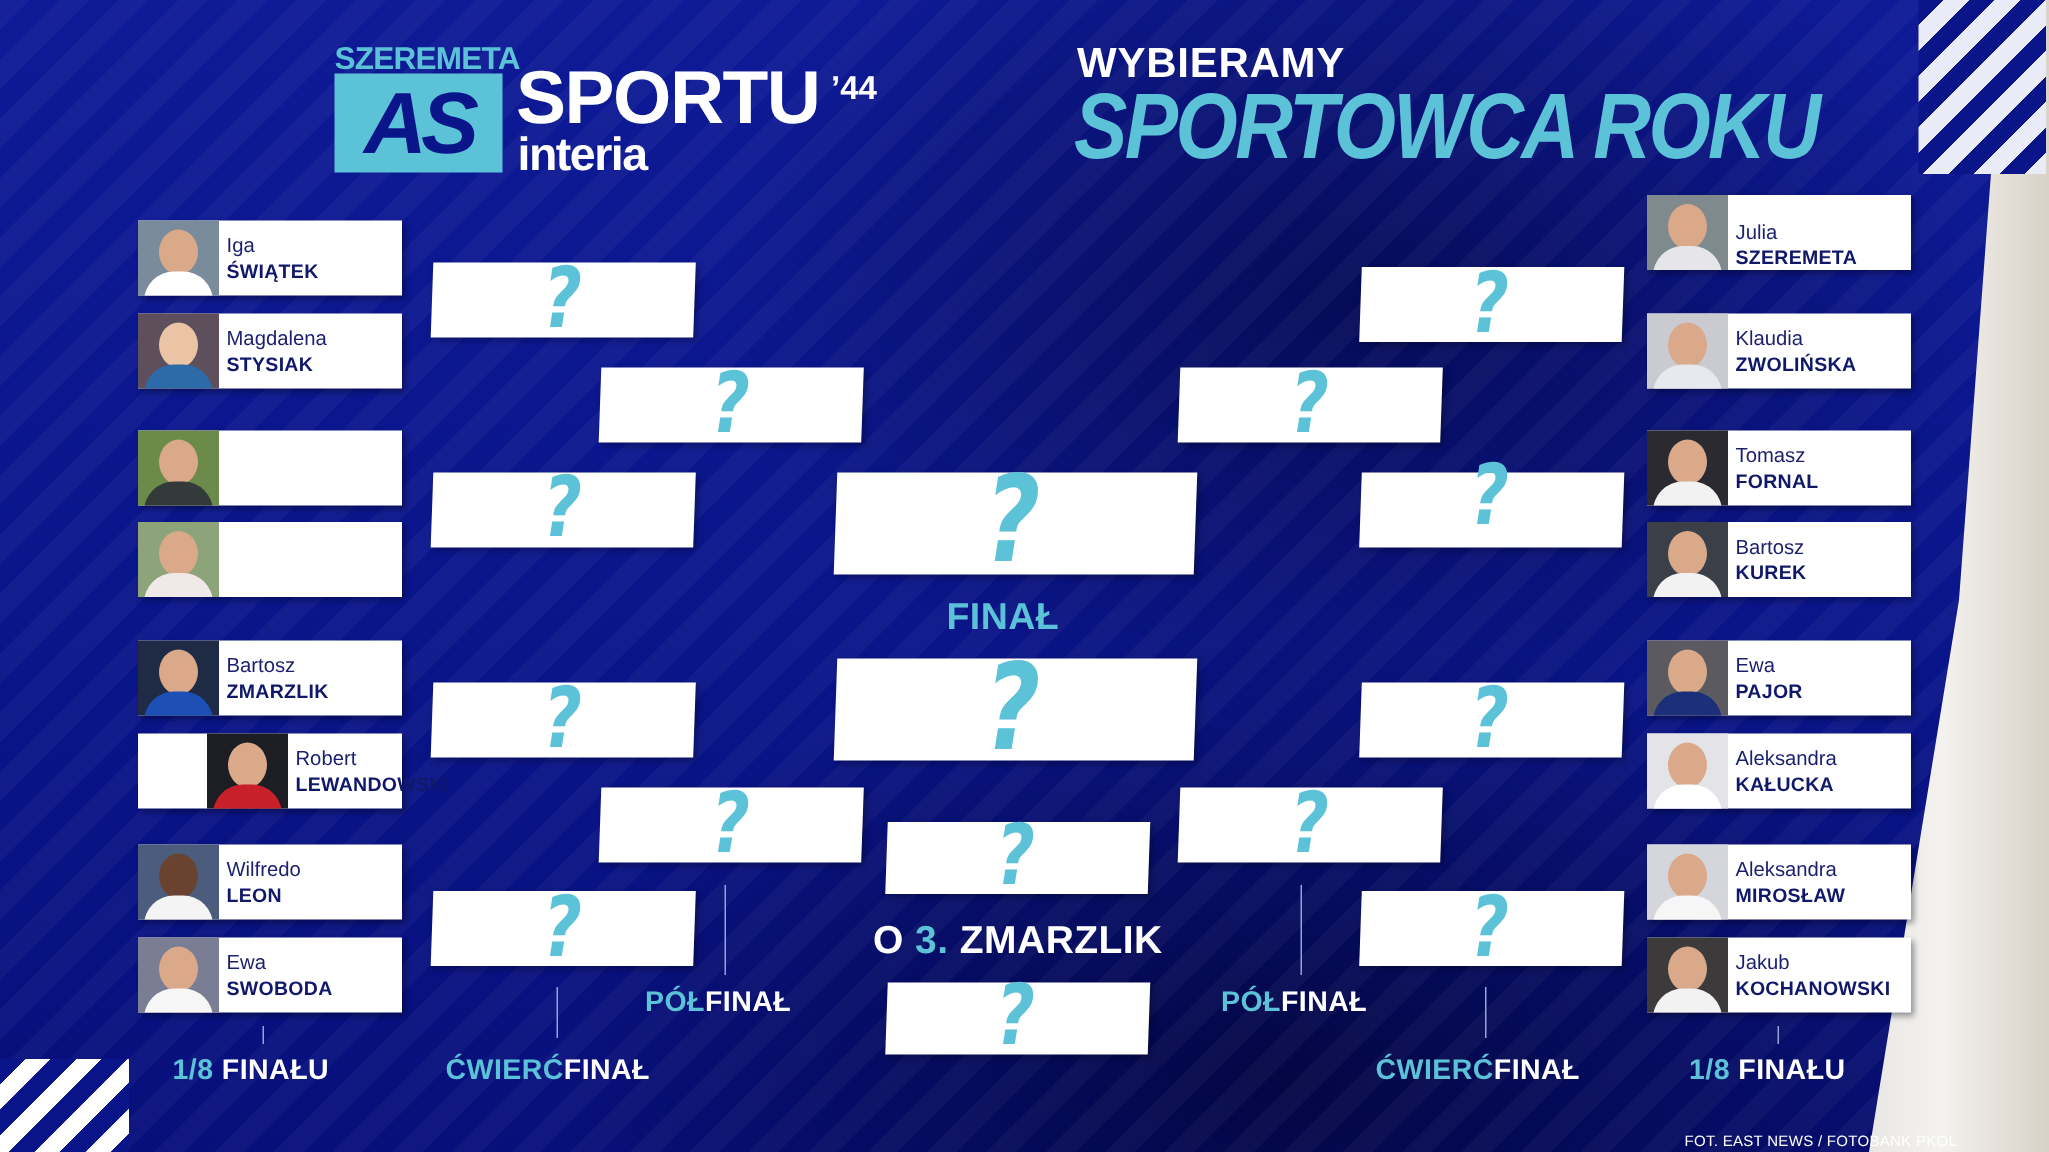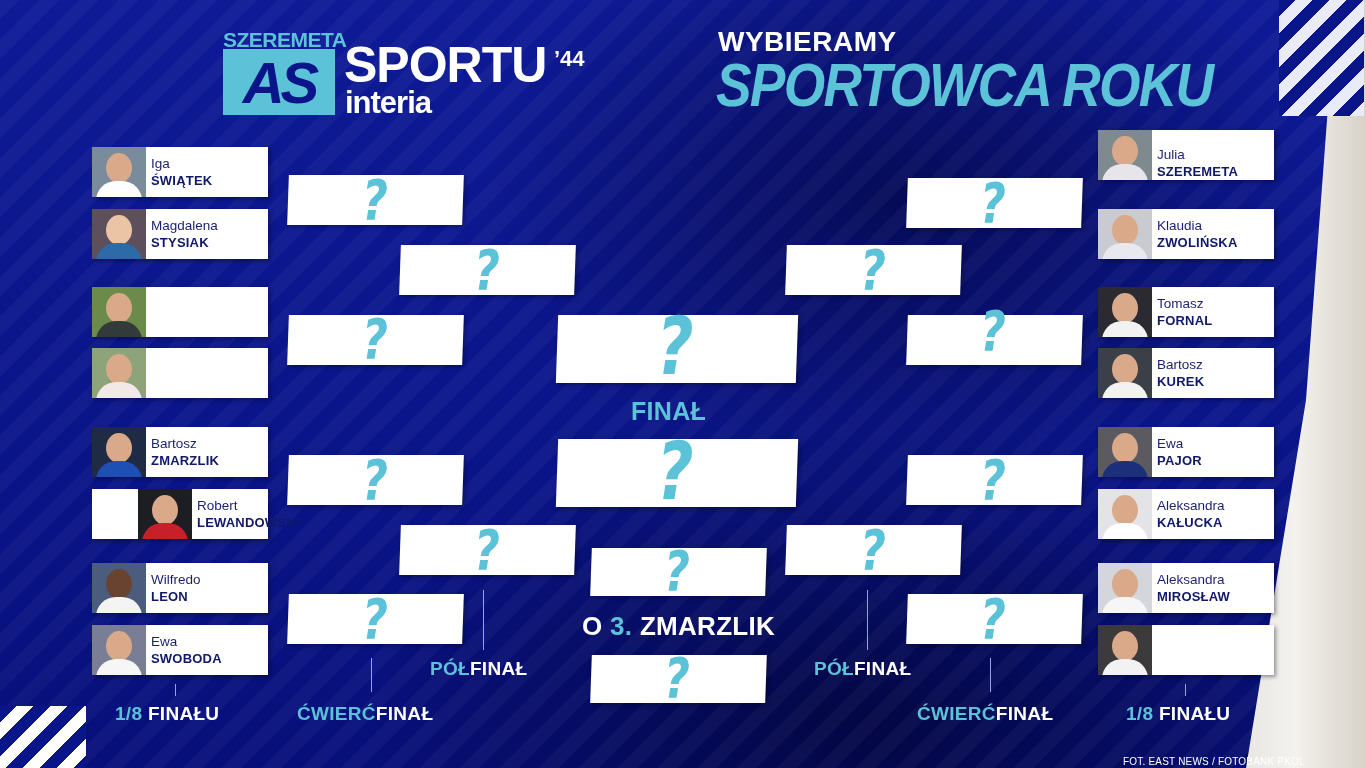--- a/index.html
+++ b/index.html
@@ -257,20 +257,24 @@
   <div class="names">
       <div class="first">Aleksandra</div>
       <div class="last">MIROSŁAW</div>
     </div>
 </div>
 <div class="card" style="left:1098px;top:625px;">
   <div class="photo" style="background:#3c3a3a;">
       <div class="face"></div>
       <div class="body" style="background:#f2f2f2;"></div>
     </div>
+  <div class="names">
+      <div class="first">Jakub</div>
+      <div class="last">KOCHANOWSKI</div>
+    </div>
 </div>
 
 <div class="slot" style="left:288px;top:175px;width:175px;height:50px;"></div>
 <div class="q" style="left:350px;top:167px;width:50px;font-size:56px;">?</div>
 <div class="slot" style="left:288px;top:315px;width:175px;height:50px;"></div>
 <div class="q" style="left:350px;top:306px;width:50px;font-size:56px;">?</div>
 <div class="slot" style="left:288px;top:455px;width:175px;height:50px;"></div>
 <div class="q" style="left:350px;top:447px;width:50px;font-size:56px;">?</div>
 <div class="slot" style="left:288px;top:594px;width:175px;height:50px;"></div>
 <div class="q" style="left:350px;top:586px;width:50px;font-size:56px;">?</div>

